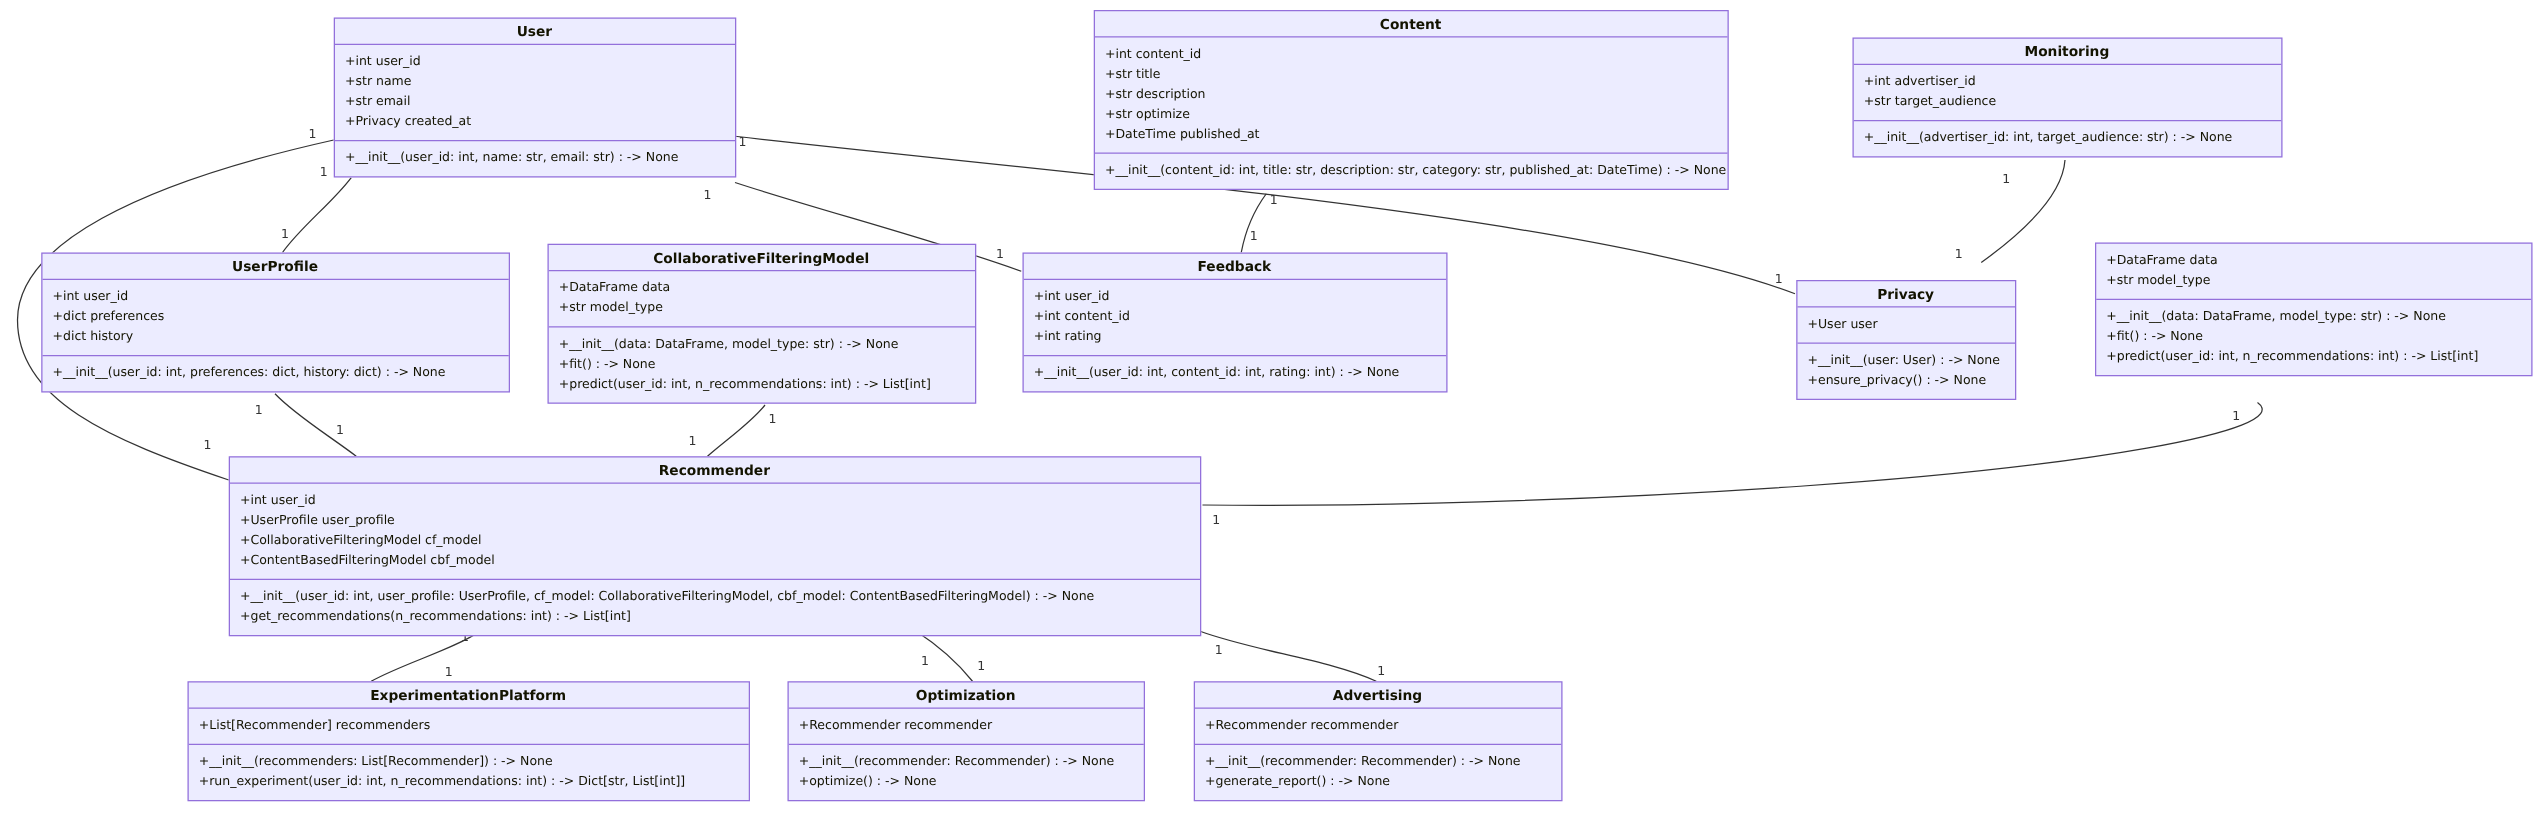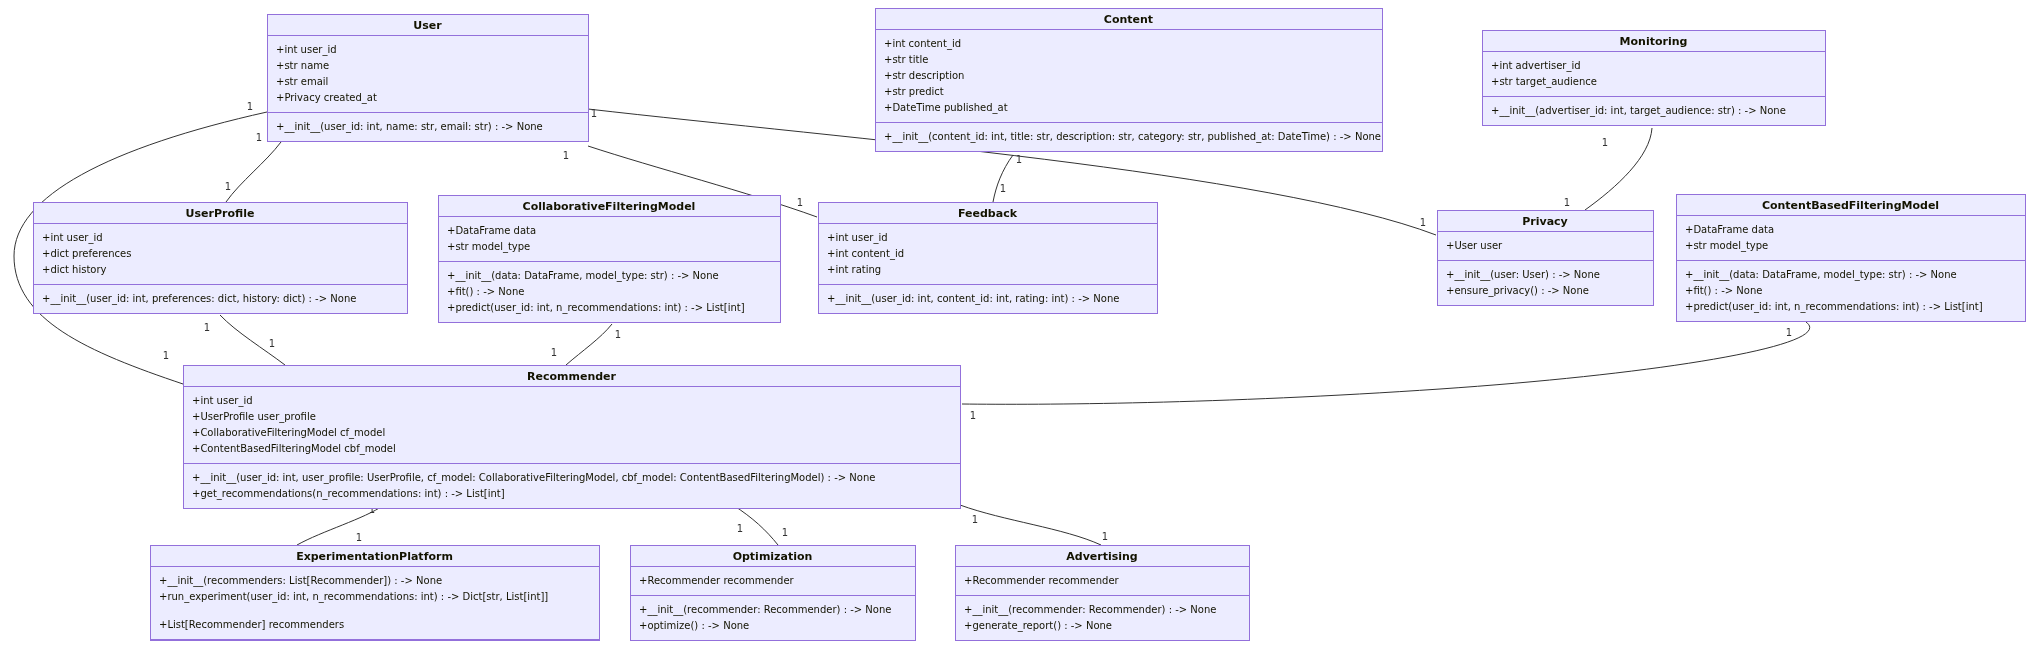--- a/index.html
+++ b/index.html
@@ -99,21 +99,21 @@
       <div class="uml-row">+__init__(user_id: int, name: str, email: str) : -&gt; None</div>
     </div>
   </div>
 
   <div class="uml-class" style="left:875px;top:8px;width:508px;">
     <div class="uml-title">Content</div>
     <div class="uml-section attrs">
       <div class="uml-row">+int content_id</div>
       <div class="uml-row">+str title</div>
       <div class="uml-row">+str description</div>
-      <div class="uml-row">+str predict</div>
+      <div class="uml-row">+str optimize</div>
       <div class="uml-row">+DateTime published_at</div>
     </div>
     <div class="uml-section">
       <div class="uml-row">+__init__(content_id: int, title: str, description: str, category: str, published_at: DateTime) : -&gt; None</div>
     </div>
   </div>
 
   <div class="uml-class" style="left:1482px;top:30px;width:344px;">
     <div class="uml-title">Monitoring</div>
     <div class="uml-section attrs">
@@ -155,33 +155,32 @@
     <div class="uml-section attrs">
       <div class="uml-row">+int user_id</div>
       <div class="uml-row">+int content_id</div>
       <div class="uml-row">+int rating</div>
     </div>
     <div class="uml-section">
       <div class="uml-row">+__init__(user_id: int, content_id: int, rating: int) : -&gt; None</div>
     </div>
   </div>
 
-  <div class="uml-class" style="left:1437px;top:210px;width:217px;">
+  <div class="uml-class" style="left:1437px;top:224px;width:176px;">
     <div class="uml-title">Privacy</div>
     <div class="uml-section attrs">
       <div class="uml-row">+User user</div>
     </div>
     <div class="uml-section">
       <div class="uml-row">+__init__(user: User) : -&gt; None</div>
       <div class="uml-row">+ensure_privacy() : -&gt; None</div>
     </div>
   </div>
 
   <div class="uml-class" style="left:1676px;top:194px;width:350px;">
-    <div class="uml-title">ContentBasedFilteringModel</div>
     <div class="uml-section attrs">
       <div class="uml-row">+DataFrame data</div>
       <div class="uml-row">+str model_type</div>
     </div>
     <div class="uml-section">
       <div class="uml-row">+__init__(data: DataFrame, model_type: str) : -&gt; None</div>
       <div class="uml-row">+fit() : -&gt; None</div>
       <div class="uml-row">+predict(user_id: int, n_recommendations: int) : -&gt; List[int]</div>
     </div>
   </div>
@@ -195,27 +194,27 @@
       <div class="uml-row">+ContentBasedFilteringModel cbf_model</div>
     </div>
     <div class="uml-section">
       <div class="uml-row">+__init__(user_id: int, user_profile: UserProfile, cf_model: CollaborativeFilteringModel, cbf_model: ContentBasedFilteringModel) : -&gt; None</div>
       <div class="uml-row">+get_recommendations(n_recommendations: int) : -&gt; List[int]</div>
     </div>
   </div>
 
   <div class="uml-class" style="left:150px;top:545px;width:450px;">
     <div class="uml-title">ExperimentationPlatform</div>
+    <div class="uml-section attrs">
+      <div class="uml-row">+List[Recommender] recommenders</div>
+    </div>
     <div class="uml-section">
       <div class="uml-row">+__init__(recommenders: List[Recommender]) : -&gt; None</div>
       <div class="uml-row">+run_experiment(user_id: int, n_recommendations: int) : -&gt; Dict[str, List[int]]</div>
     </div>
-    <div class="uml-section attrs">
-      <div class="uml-row">+List[Recommender] recommenders</div>
-    </div>
   </div>
 
   <div class="uml-class" style="left:630px;top:545px;width:286px;">
     <div class="uml-title">Optimization</div>
     <div class="uml-section attrs">
       <div class="uml-row">+Recommender recommender</div>
     </div>
     <div class="uml-section">
       <div class="uml-row">+__init__(recommender: Recommender) : -&gt; None</div>
       <div class="uml-row">+optimize() : -&gt; None</div>

